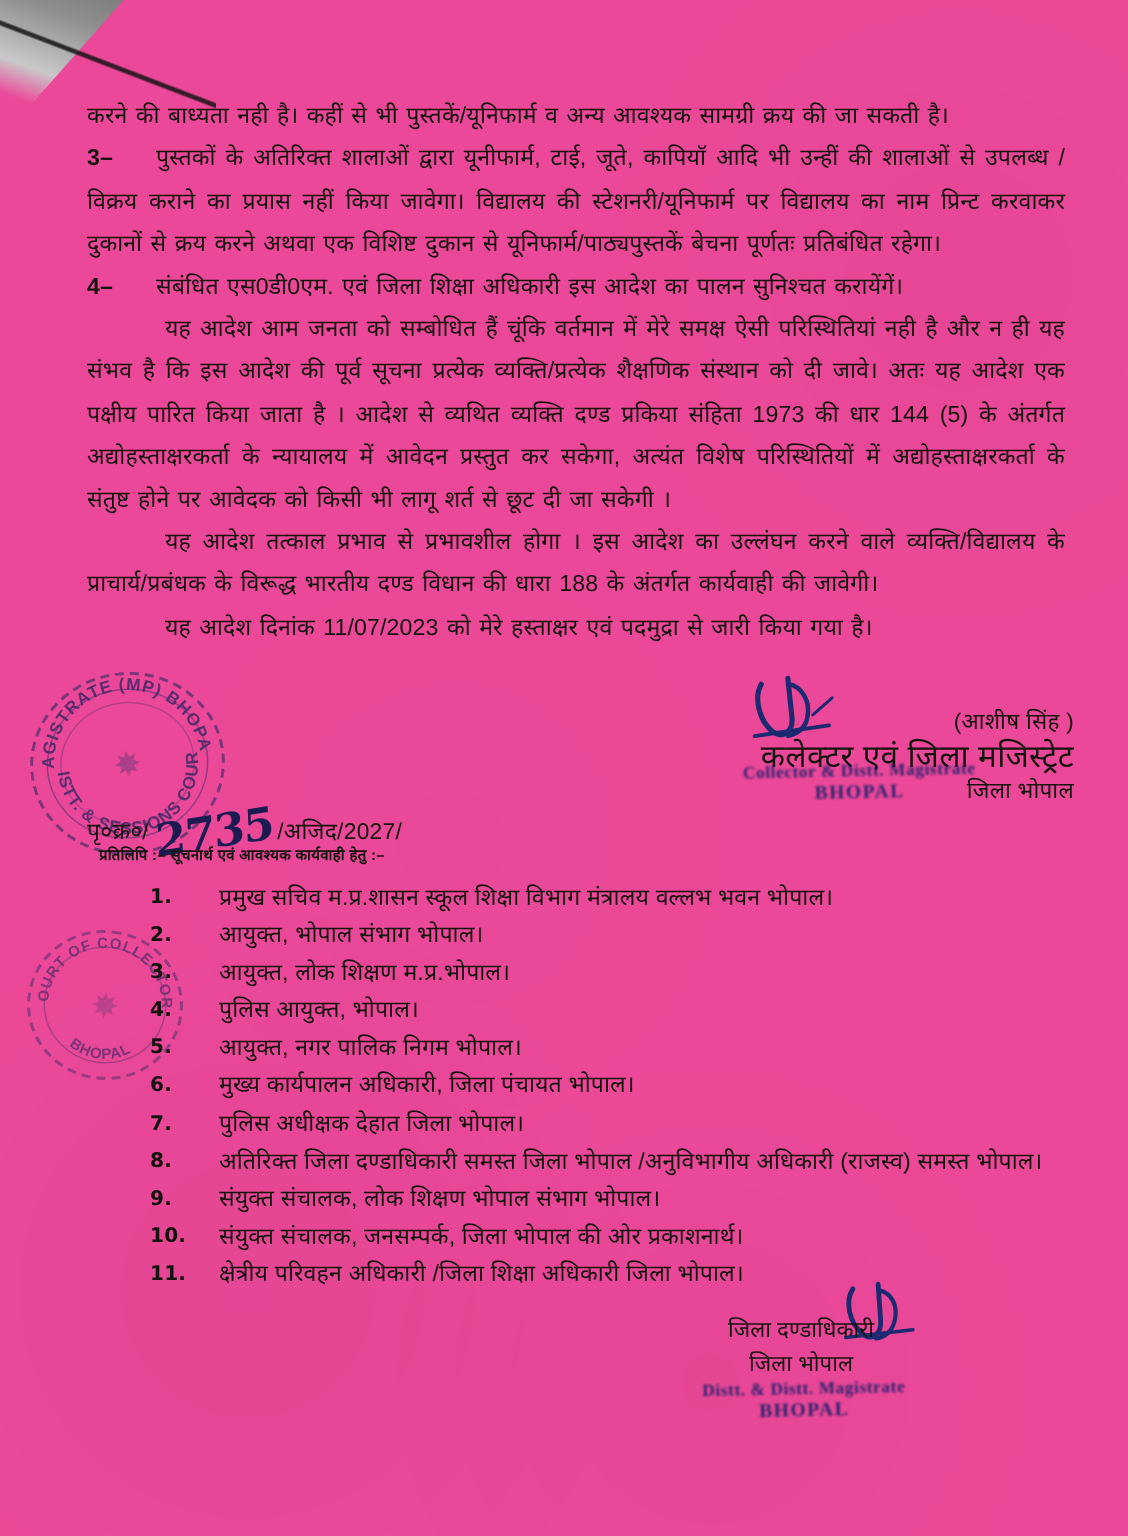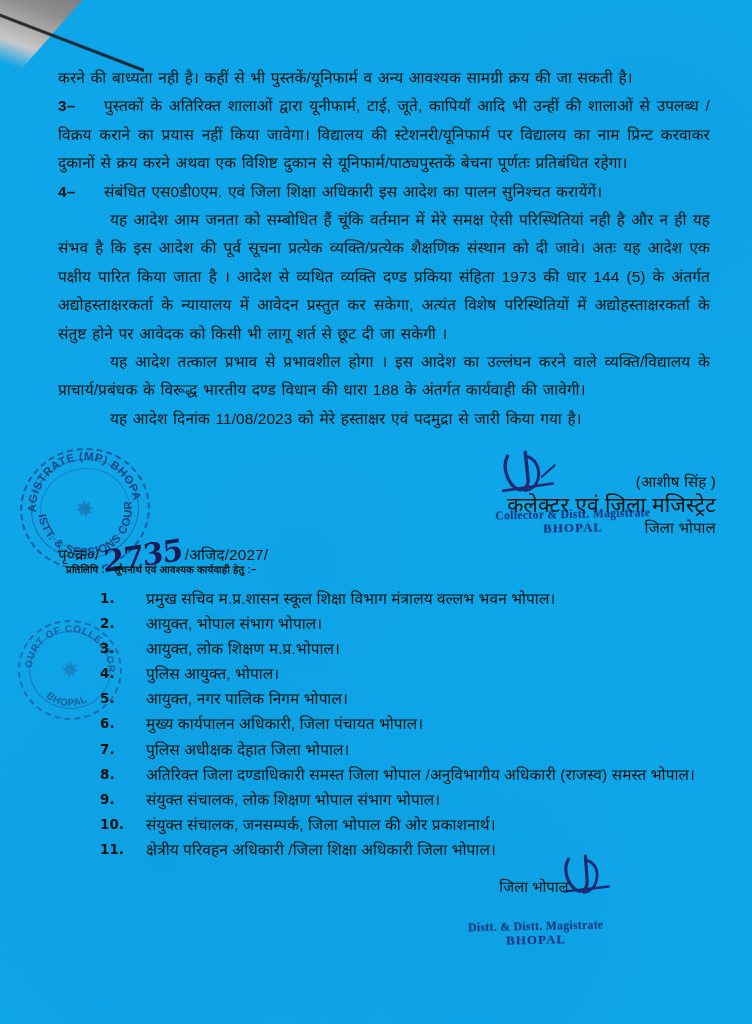--- a/index.html
+++ b/index.html
@@ -6,21 +6,21 @@
   html, body {
     margin: 0;
     padding: 0;
     background: #ffffff;
   }
   .page {
     position: relative;
     width: 752px;
     height: 1024px;
     margin: 0 auto;
-    background: #0ea5e9;
+    background: #ec4899;
     overflow: hidden;
     font-family: "Liberation Sans", "DejaVu Sans", sans-serif;
     color: #14140f;
   }
 
   
   .scan-noise {
     position: absolute;
     inset: 0;
     pointer-events: none;
@@ -292,21 +292,21 @@
     </p>
 
     <p class="para indent-clause">
       <span class="clause-no">4–</span><span>संबंधित एस0डी0एम. एवं जिला शिक्षा अधिकारी इस आदेश का पालन सुनिश्चत करायेंगें।</span>
     </p>
 
     <p class="para indent-para">यह आदेश आम जनता को सम्बोधित हैं चूंकि वर्तमान में मेरे समक्ष ऐसी परिस्थितियां नही है और न ही यह संभव है कि इस आदेश की पूर्व सूचना प्रत्येक व्यक्ति/प्रत्येक शैक्षणिक संस्थान को दी जावे। अतः यह आदेश एक पक्षीय पारित किया जाता है । आदेश से व्यथित व्यक्ति दण्ड प्रकिया संहिता 1973 की धार 144 (5) के अंतर्गत अद्योहस्ताक्षरकर्ता के न्यायालय में आवेदन प्रस्तुत कर सकेगा, अत्यंत विशेष परिस्थितियों में अद्योहस्ताक्षरकर्ता के संतुष्ट होने पर आवेदक को किसी भी लागू शर्त से छूट दी जा सकेगी ।</p>
 
     <p class="para indent-para">यह आदेश तत्काल प्रभाव से प्रभावशील होगा । इस आदेश का उल्लंघन करने वाले व्यक्ति/विद्यालय के प्राचार्य/प्रबंधक के विरूद्ध भारतीय दण्ड विधान की धारा 188 के अंतर्गत कार्यवाही की जावेगी।</p>
 
-    <p class="para indent-para">यह आदेश दिनांक 11/08/2023 को मेरे हस्ताक्षर एवं पदमुद्रा से जारी किया गया है।</p>
+    <p class="para indent-para">यह आदेश दिनांक 11/07/2023 को मेरे हस्ताक्षर एवं पदमुद्रा से जारी किया गया है।</p>
   </div>
 
   <div class="signature-mark" style="right:192px; top:448px; font-size:38px; transform:rotate(-6deg);">
     <svg width="62" height="52" viewBox="0 0 62 52" aria-hidden="true">
       <path d="M12 6 C6 14, 8 30, 16 38 C22 44, 30 40, 30 30 L30 4" stroke="#1d2a72" stroke-width="3.4" fill="none" stroke-linecap="round"></path>
       <path d="M30 8 C38 10, 44 20, 40 32 C38 38, 32 42, 26 42" stroke="#1d2a72" stroke-width="3" fill="none" stroke-linecap="round"></path>
       <path d="M4 40 L54 38" stroke="#1d2a72" stroke-width="2.6" fill="none" stroke-linecap="round"></path>
       <path d="M44 30 L58 20" stroke="#1d2a72" stroke-width="2" fill="none" stroke-linecap="round"></path>
     </svg>
   </div>
@@ -415,20 +415,21 @@
 
   <div class="signature-mark" style="right:136px; top:852px; transform:rotate(-4deg);">
     <svg width="58" height="50" viewBox="0 0 58 50" aria-hidden="true">
       <path d="M12 6 C6 14, 8 28, 16 36 C22 42, 29 38, 29 28 L29 4" stroke="#1d2a72" stroke-width="3.2" fill="none" stroke-linecap="round"></path>
       <path d="M29 8 C37 10, 42 19, 38 30 C36 36, 31 40, 25 40" stroke="#1d2a72" stroke-width="2.8" fill="none" stroke-linecap="round"></path>
       <path d="M5 38 L50 36" stroke="#1d2a72" stroke-width="2.4" fill="none" stroke-linecap="round"></path>
     </svg>
   </div>
 
   <div class="sig-block-bottom">
+    <div class="nowrap">जिला दण्डाधिकारी</div>
     <div class="nowrap">जिला भोपाल</div>
   </div>
 
   <div class="ink-stamp" style="right:116px; top:920px; width:200px;">
     <span class="l1">Distt. &amp; Distt. Magistrate</span>
     <span class="l2">BHOPAL</span>
   </div>
 
 </div>
 

